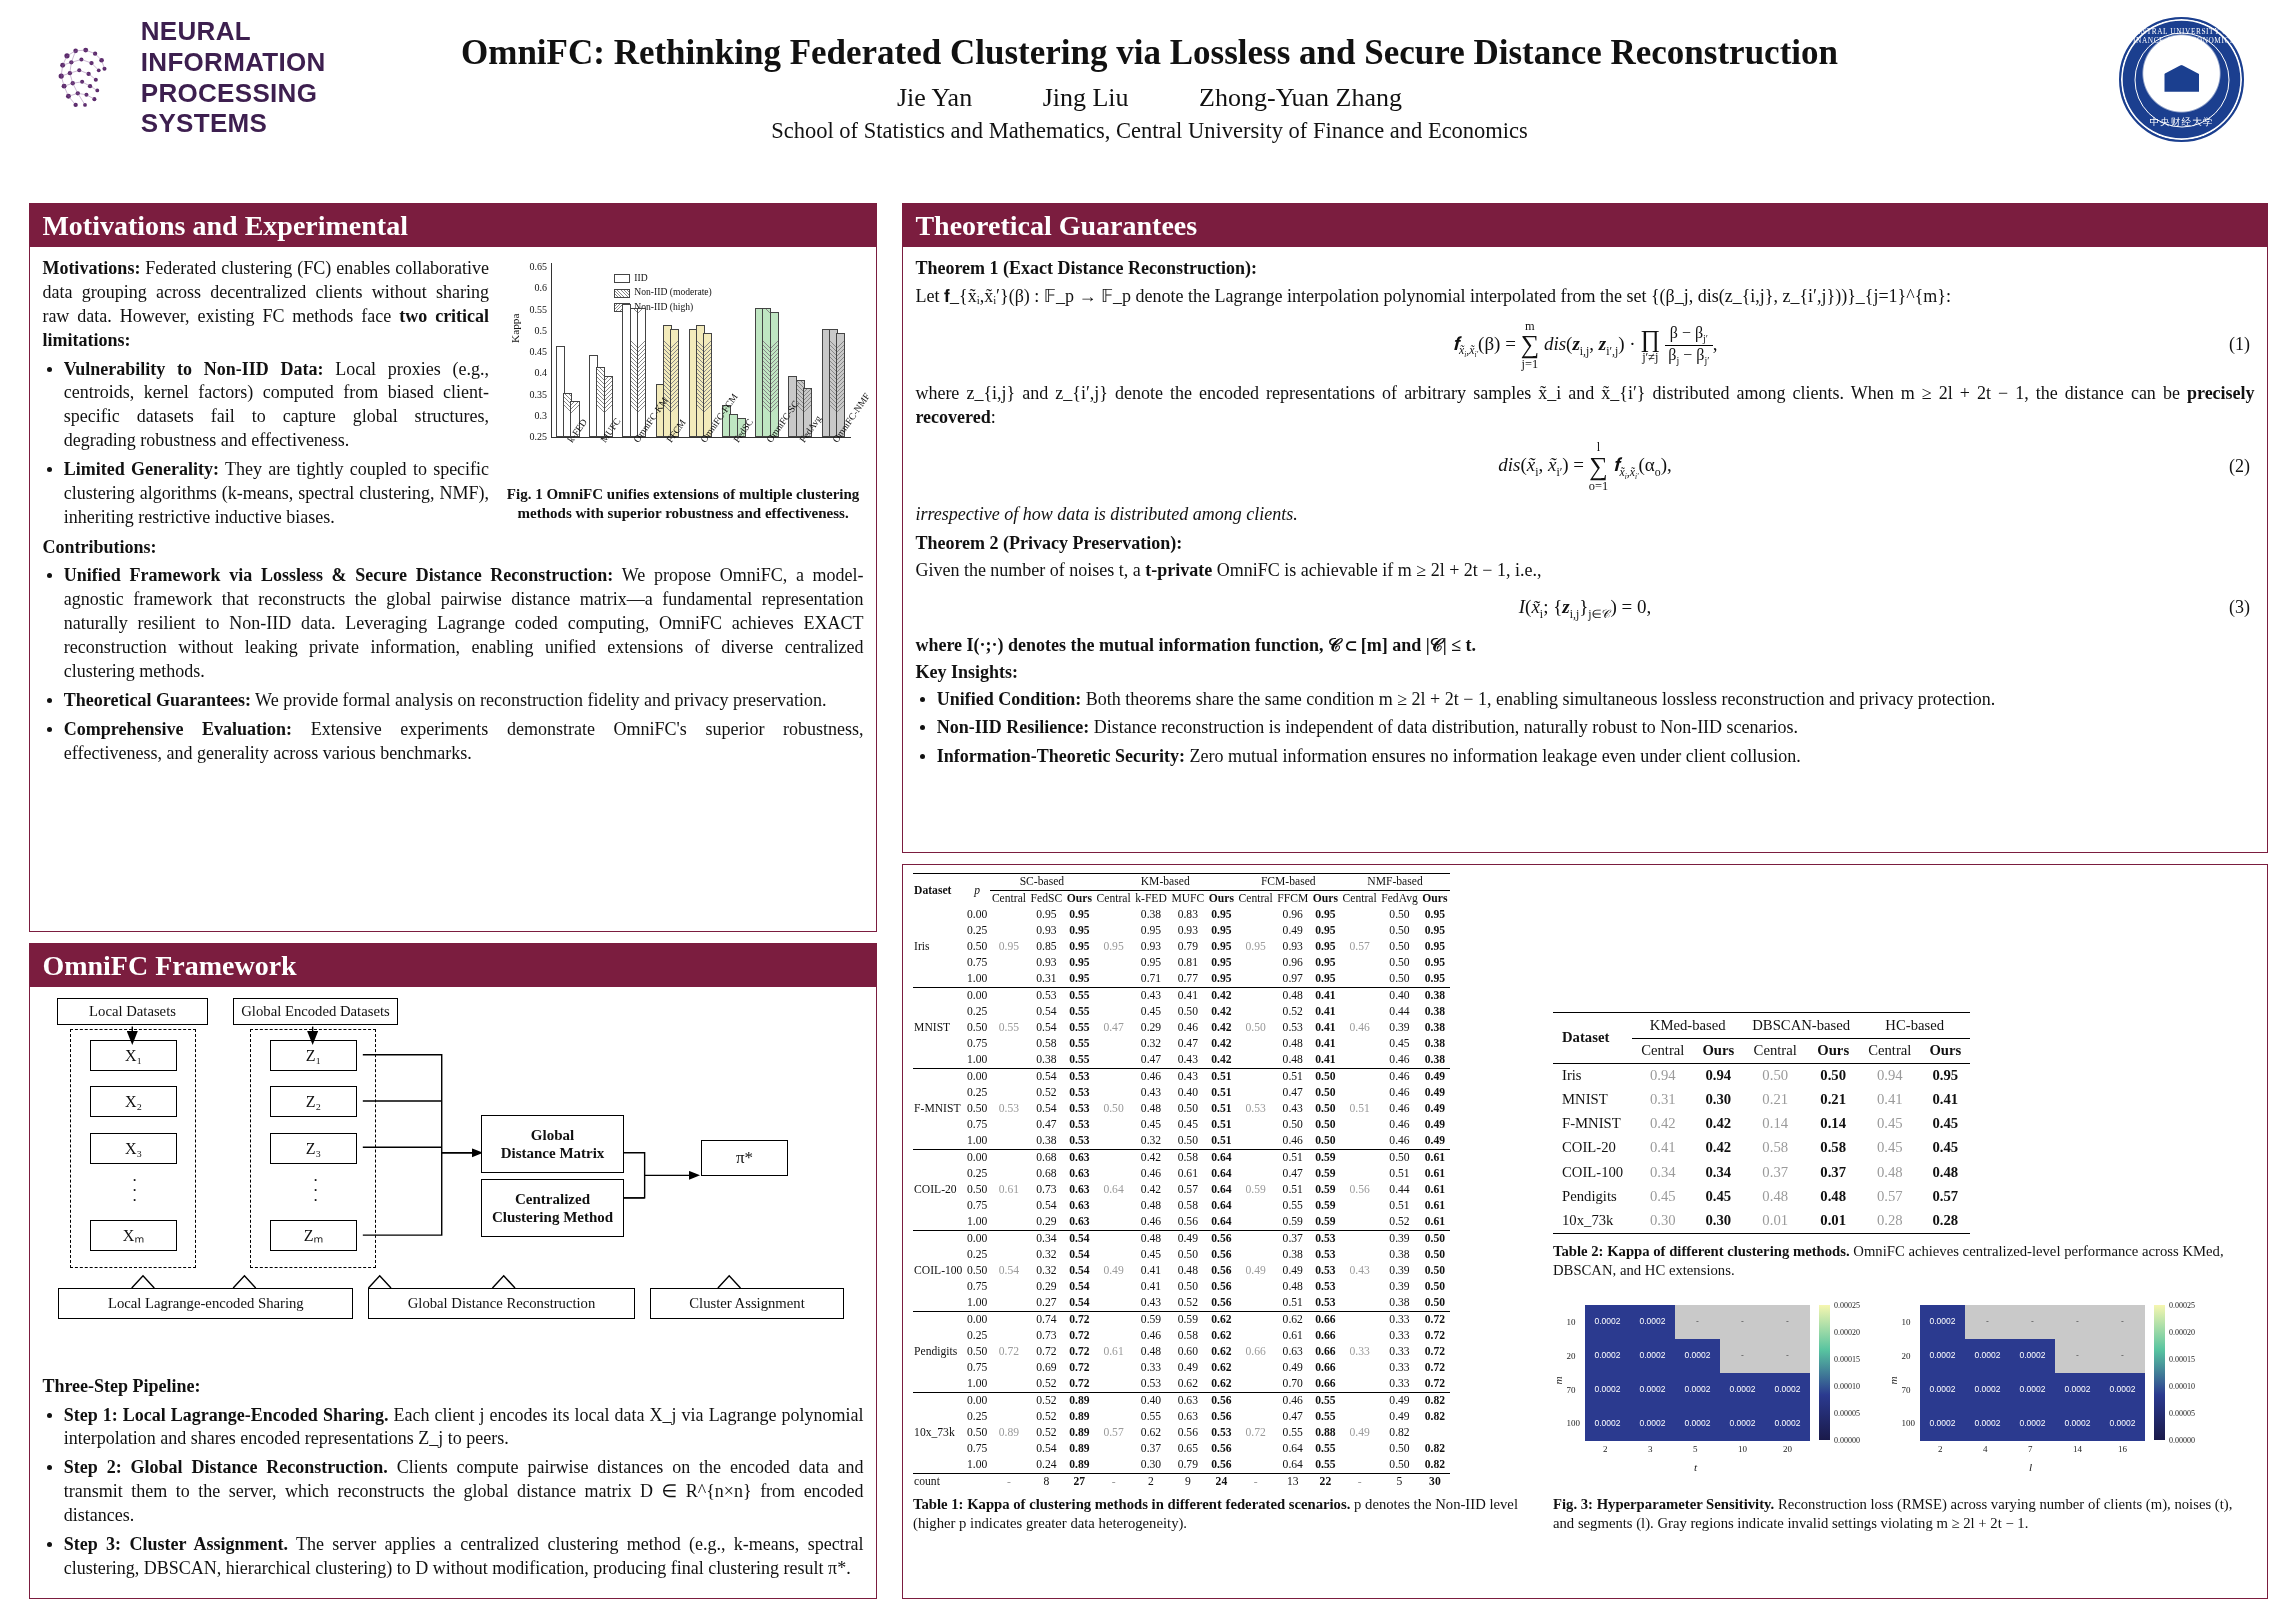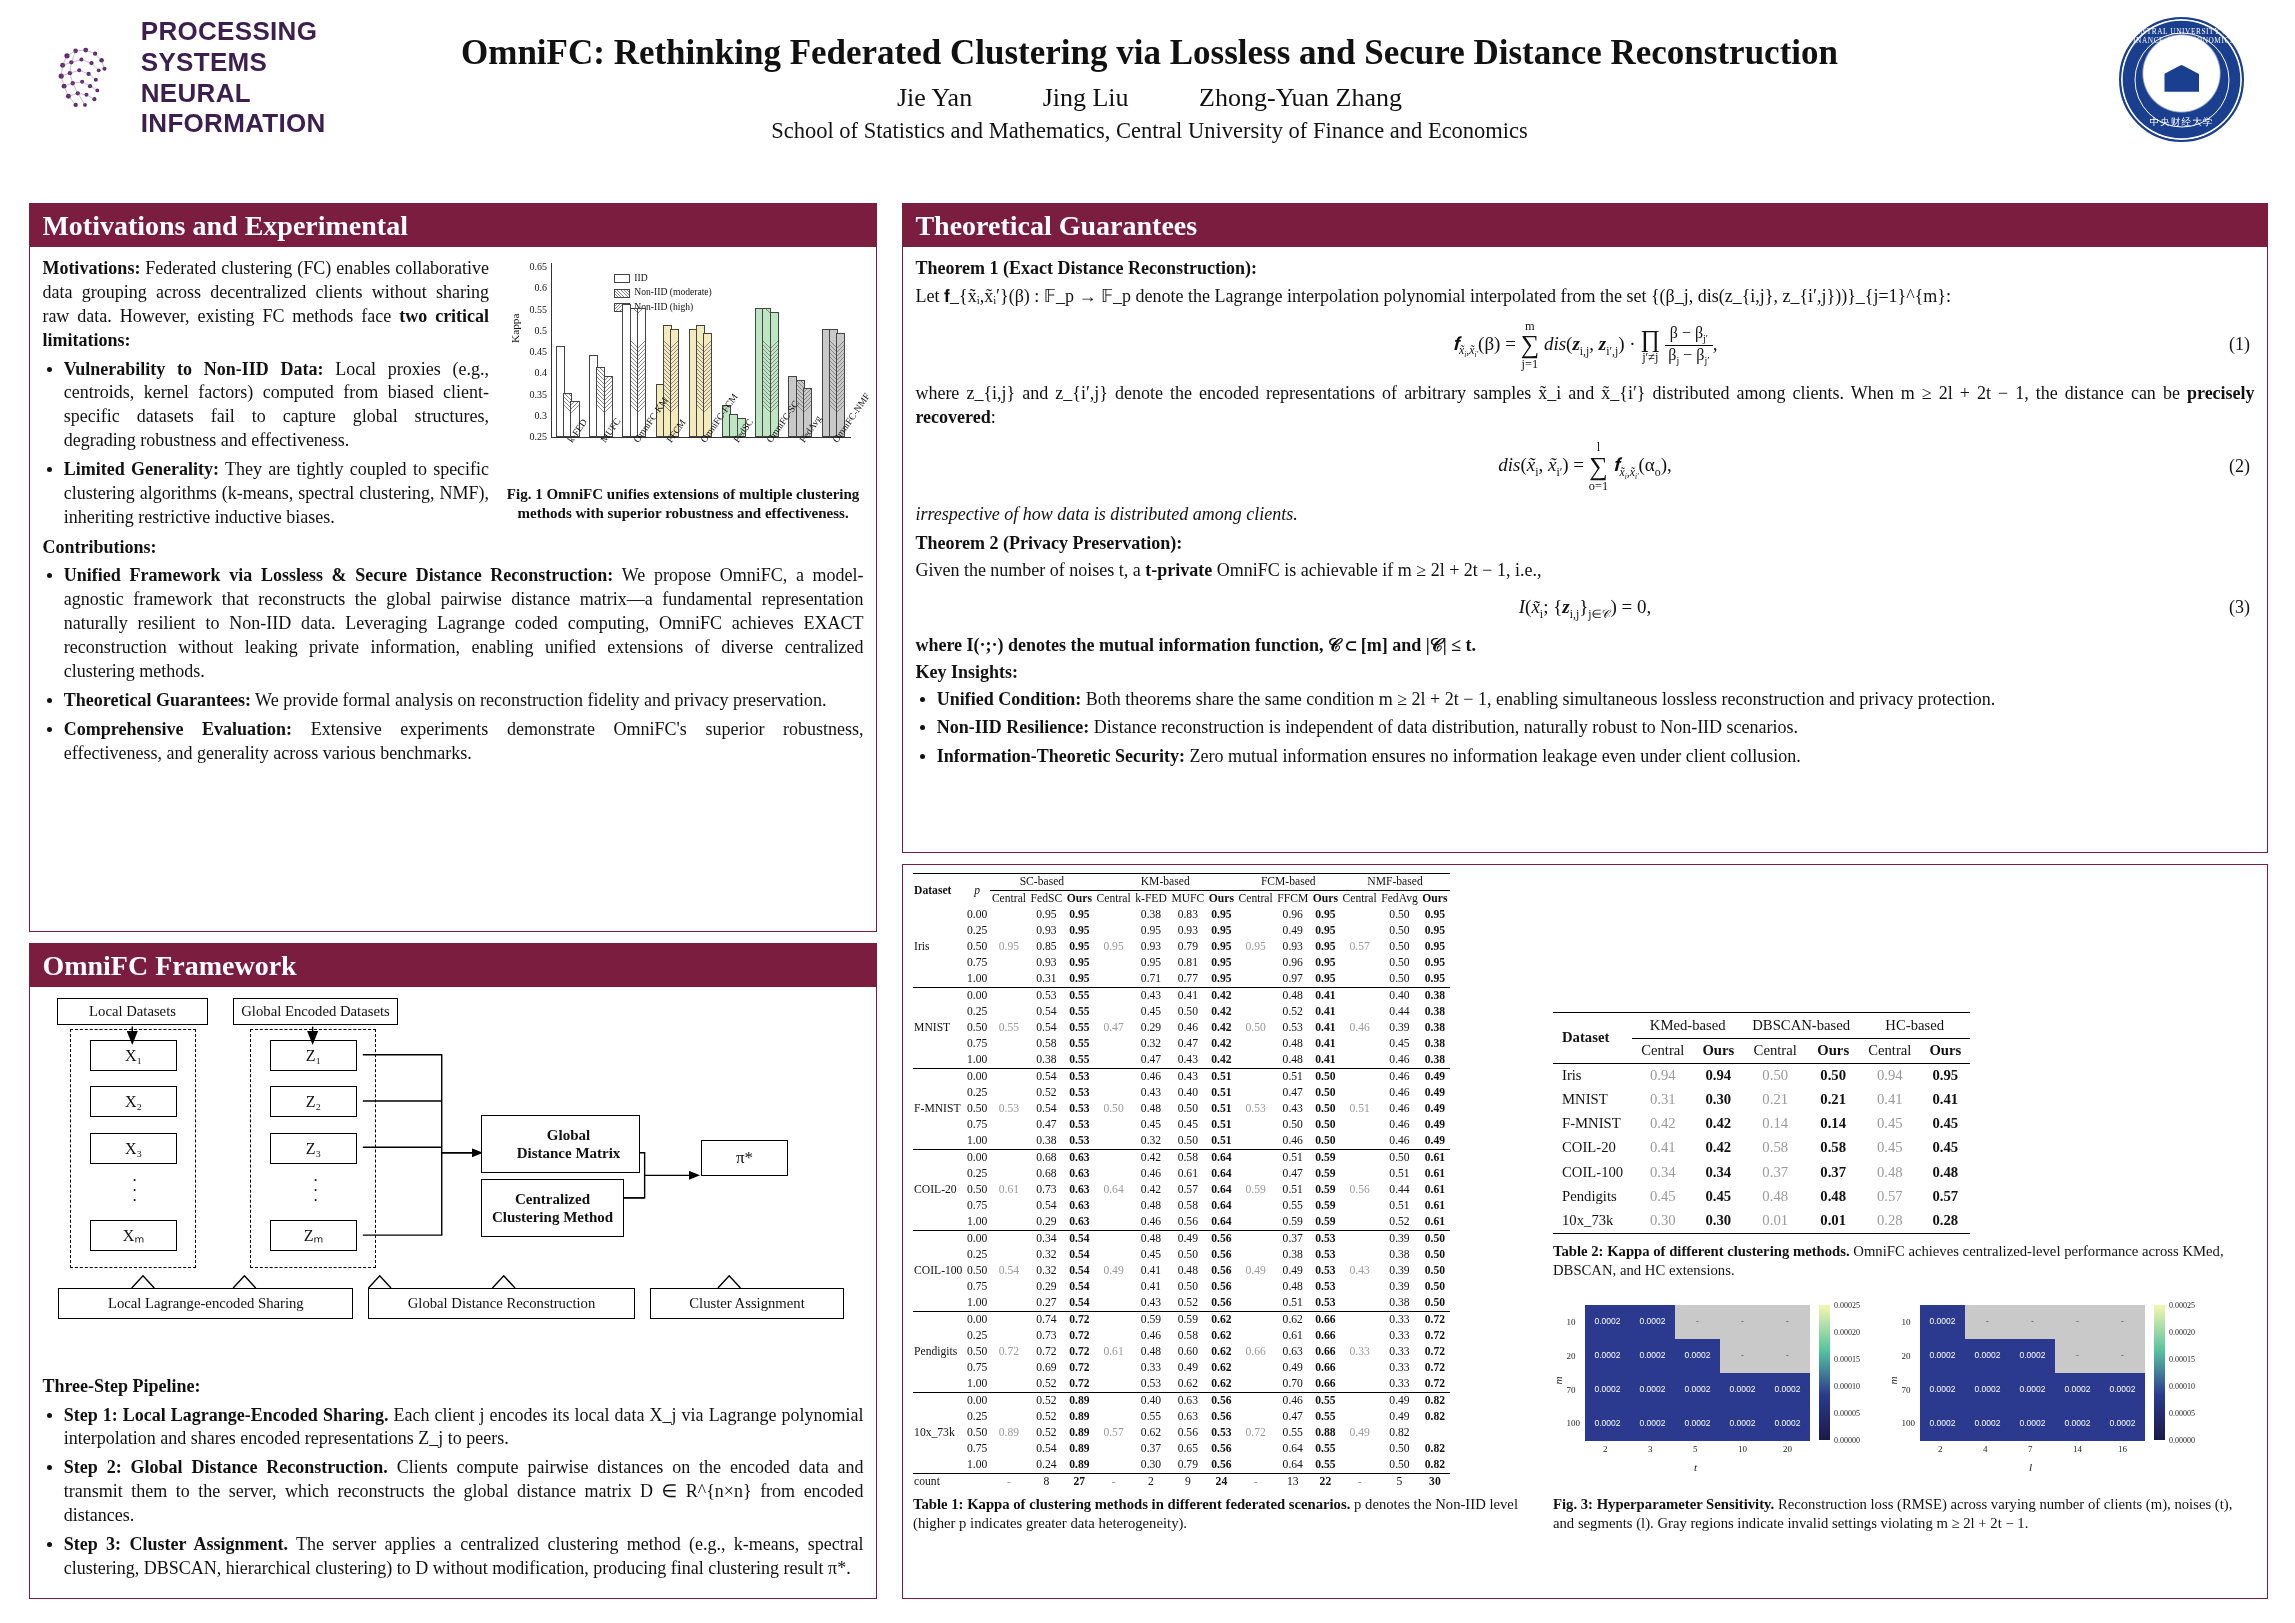--- a/index.html
+++ b/index.html
@@ -136,22 +136,22 @@
           <path d="M18 20 L30 13 L44 12 L57 17 L66 26 L70 38"></path>
           <path d="M12 33 L24 29 L38 25 L52 30 L62 40"></path>
           <path d="M10 48 L22 44 L35 40 L48 45 L58 53"></path>
           <path d="M14 62 L26 58 L39 56 L50 62 L60 68"></path>
           <path d="M20 76 L33 72 L45 74 L56 80"></path>
           <path d="M18 20 L12 33 L10 48 L14 62 L20 76 L30 88"></path>
           <path d="M30 13 L24 29 L22 44 L26 58 L33 72 L43 88"></path>
         </g>
       </svg>
       <div class="nips-text">
+        <div>NEURAL INFORMATION</div>
         <div>PROCESSING SYSTEMS</div>
-        <div>NEURAL INFORMATION</div>
       </div>
     </div>
 
     <div class="title">OmniFC: Rethinking Federated Clustering via Lossless and Secure Distance Reconstruction</div>
     <div class="authors">
       <span>Jie Yan</span>
       <span>Jing Liu</span>
       <span>Zhong-Yuan Zhang</span>
     </div>
     <div class="affil">School of Statistics and Mathematics, Central University of Finance and Economics</div>
@@ -314,21 +314,21 @@
             <path d="M1060 320 L1140 320" fill="none"></path>
             <polygon points="1140,314 1155,320 1140,326"></polygon>
           </g>
           <defs>
             <marker id="a1" markerWidth="10" markerHeight="8" refX="5" refY="4" orient="auto">
               <polygon points="0,0 10,4 0,8" fill="#000"></polygon>
             </marker>
           </defs>
         </svg>
 
-        <div class="dbox" style="left:434px;top:120px;width:141px;height:56px;font-size:15px;font-weight:700;padding-left:16px;">
+        <div class="dbox" style="left:434px;top:120px;width:141px;height:56px;font-size:15px;font-weight:700;">
           <span style="white-space:pre-line">Global
 Distance Matrix</span>
         </div>
         <div class="dbox" style="left:434px;top:184px;width:141px;height:56px;font-size:15px;font-weight:700;">
           <span style="white-space:pre-line">Centralized
 Clustering Method</span>
         </div>
         <div class="dbox" style="left:654px;top:145px;width:85px;height:34px;font-size:17px;">
           <span>π*</span>
         </div>

